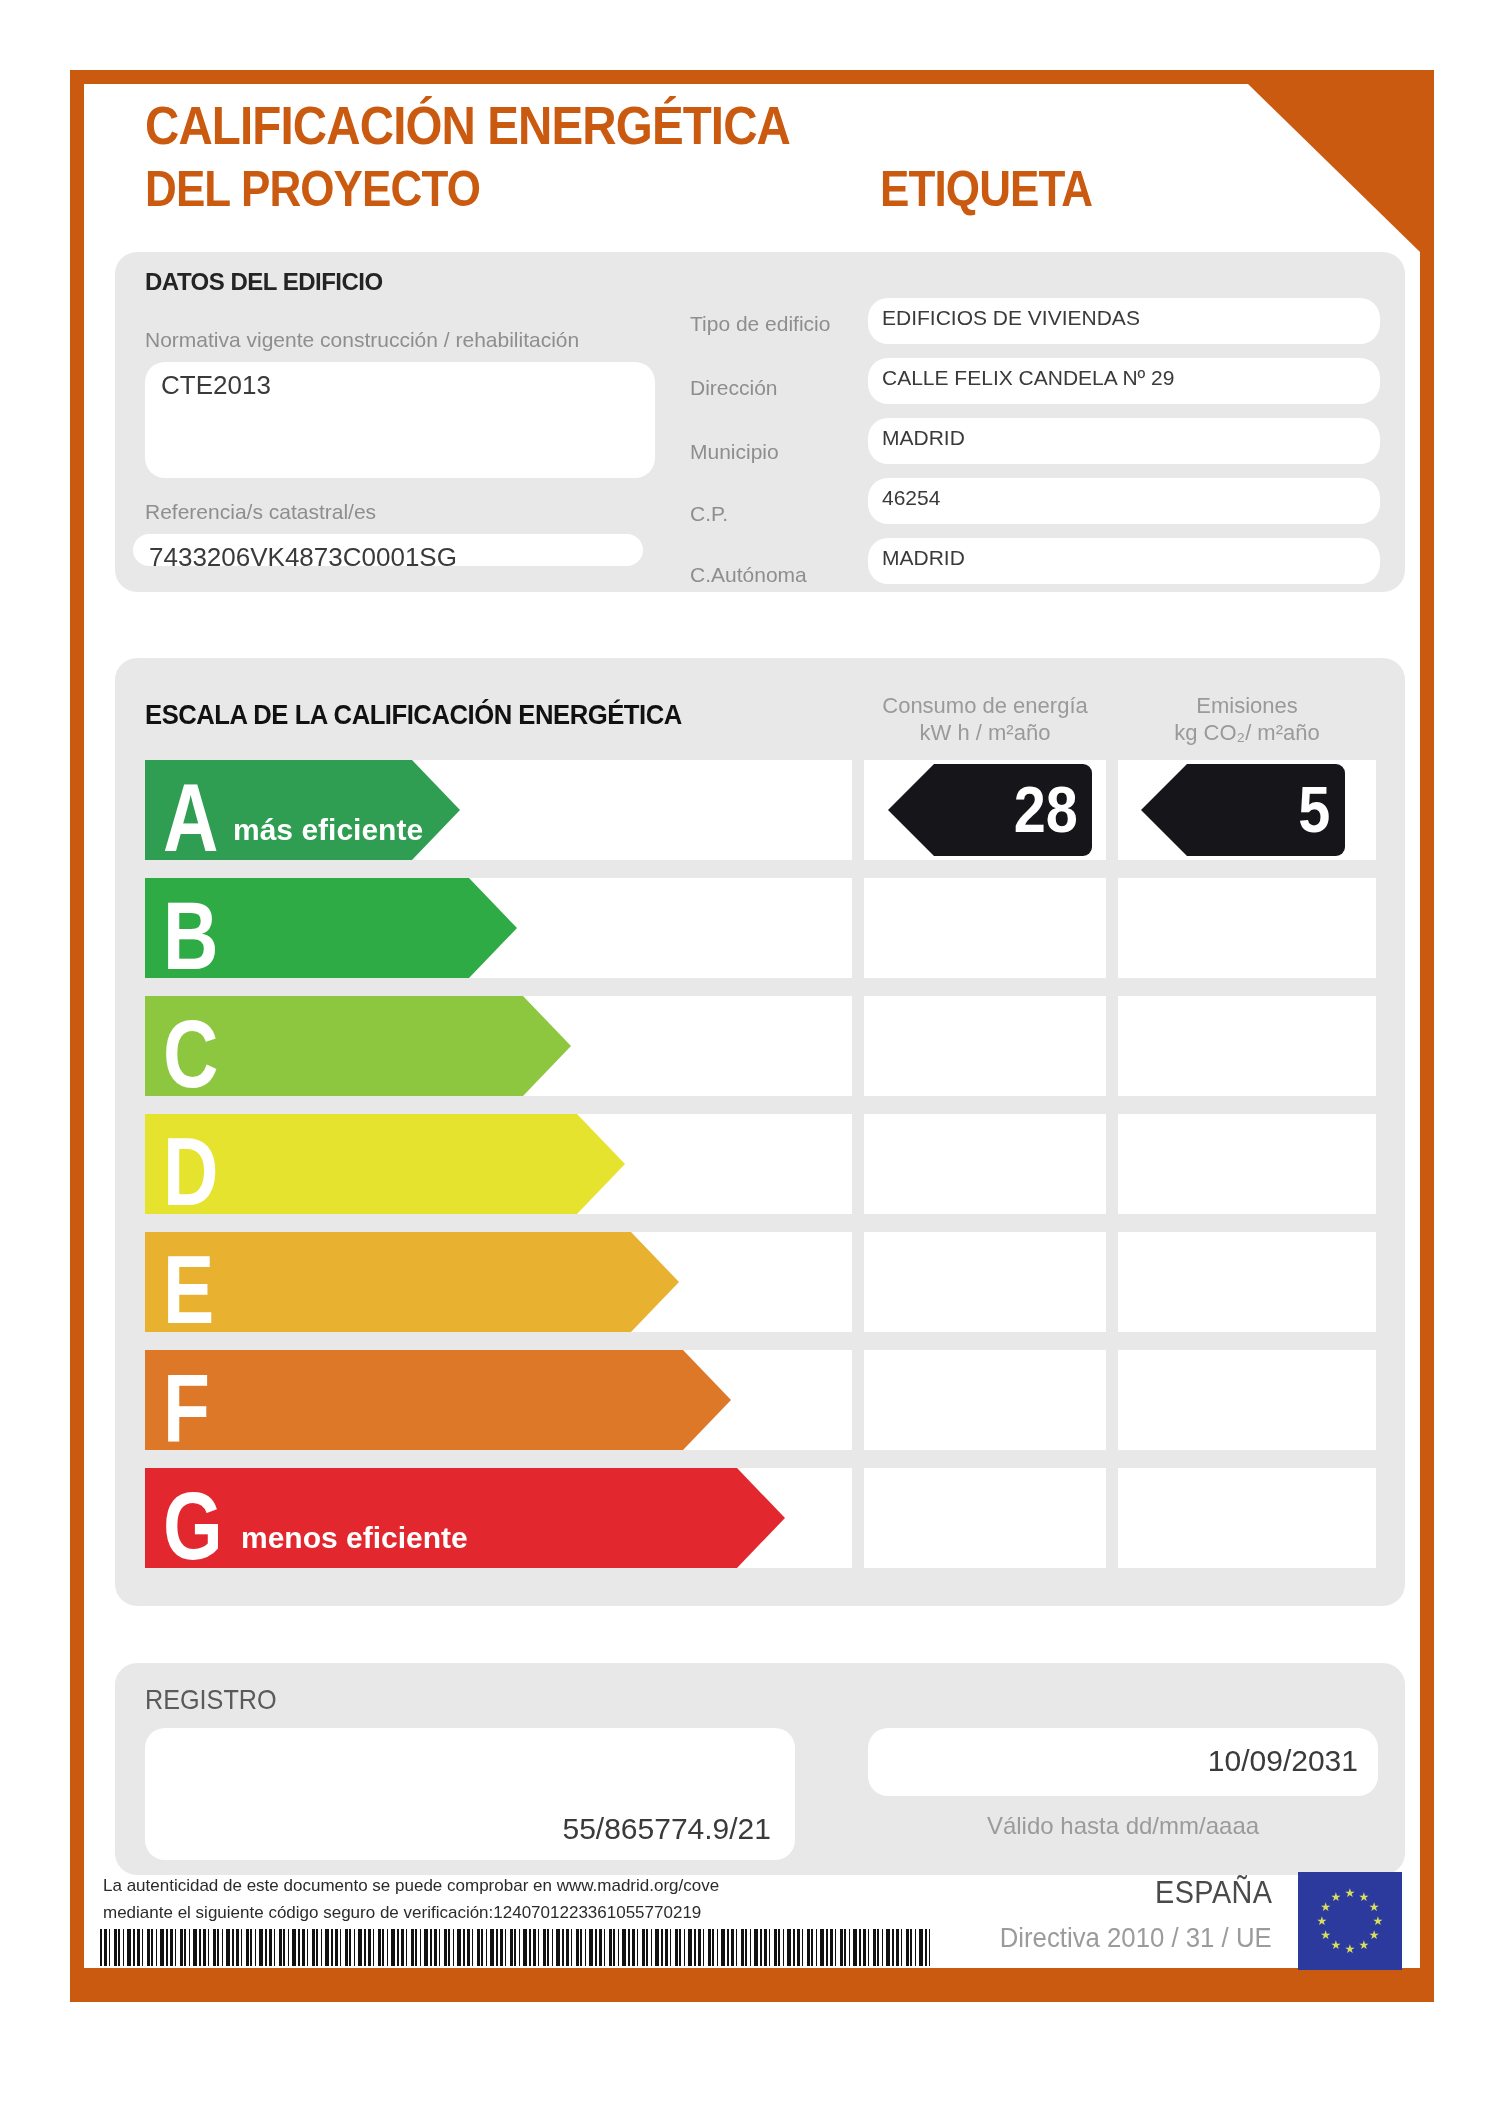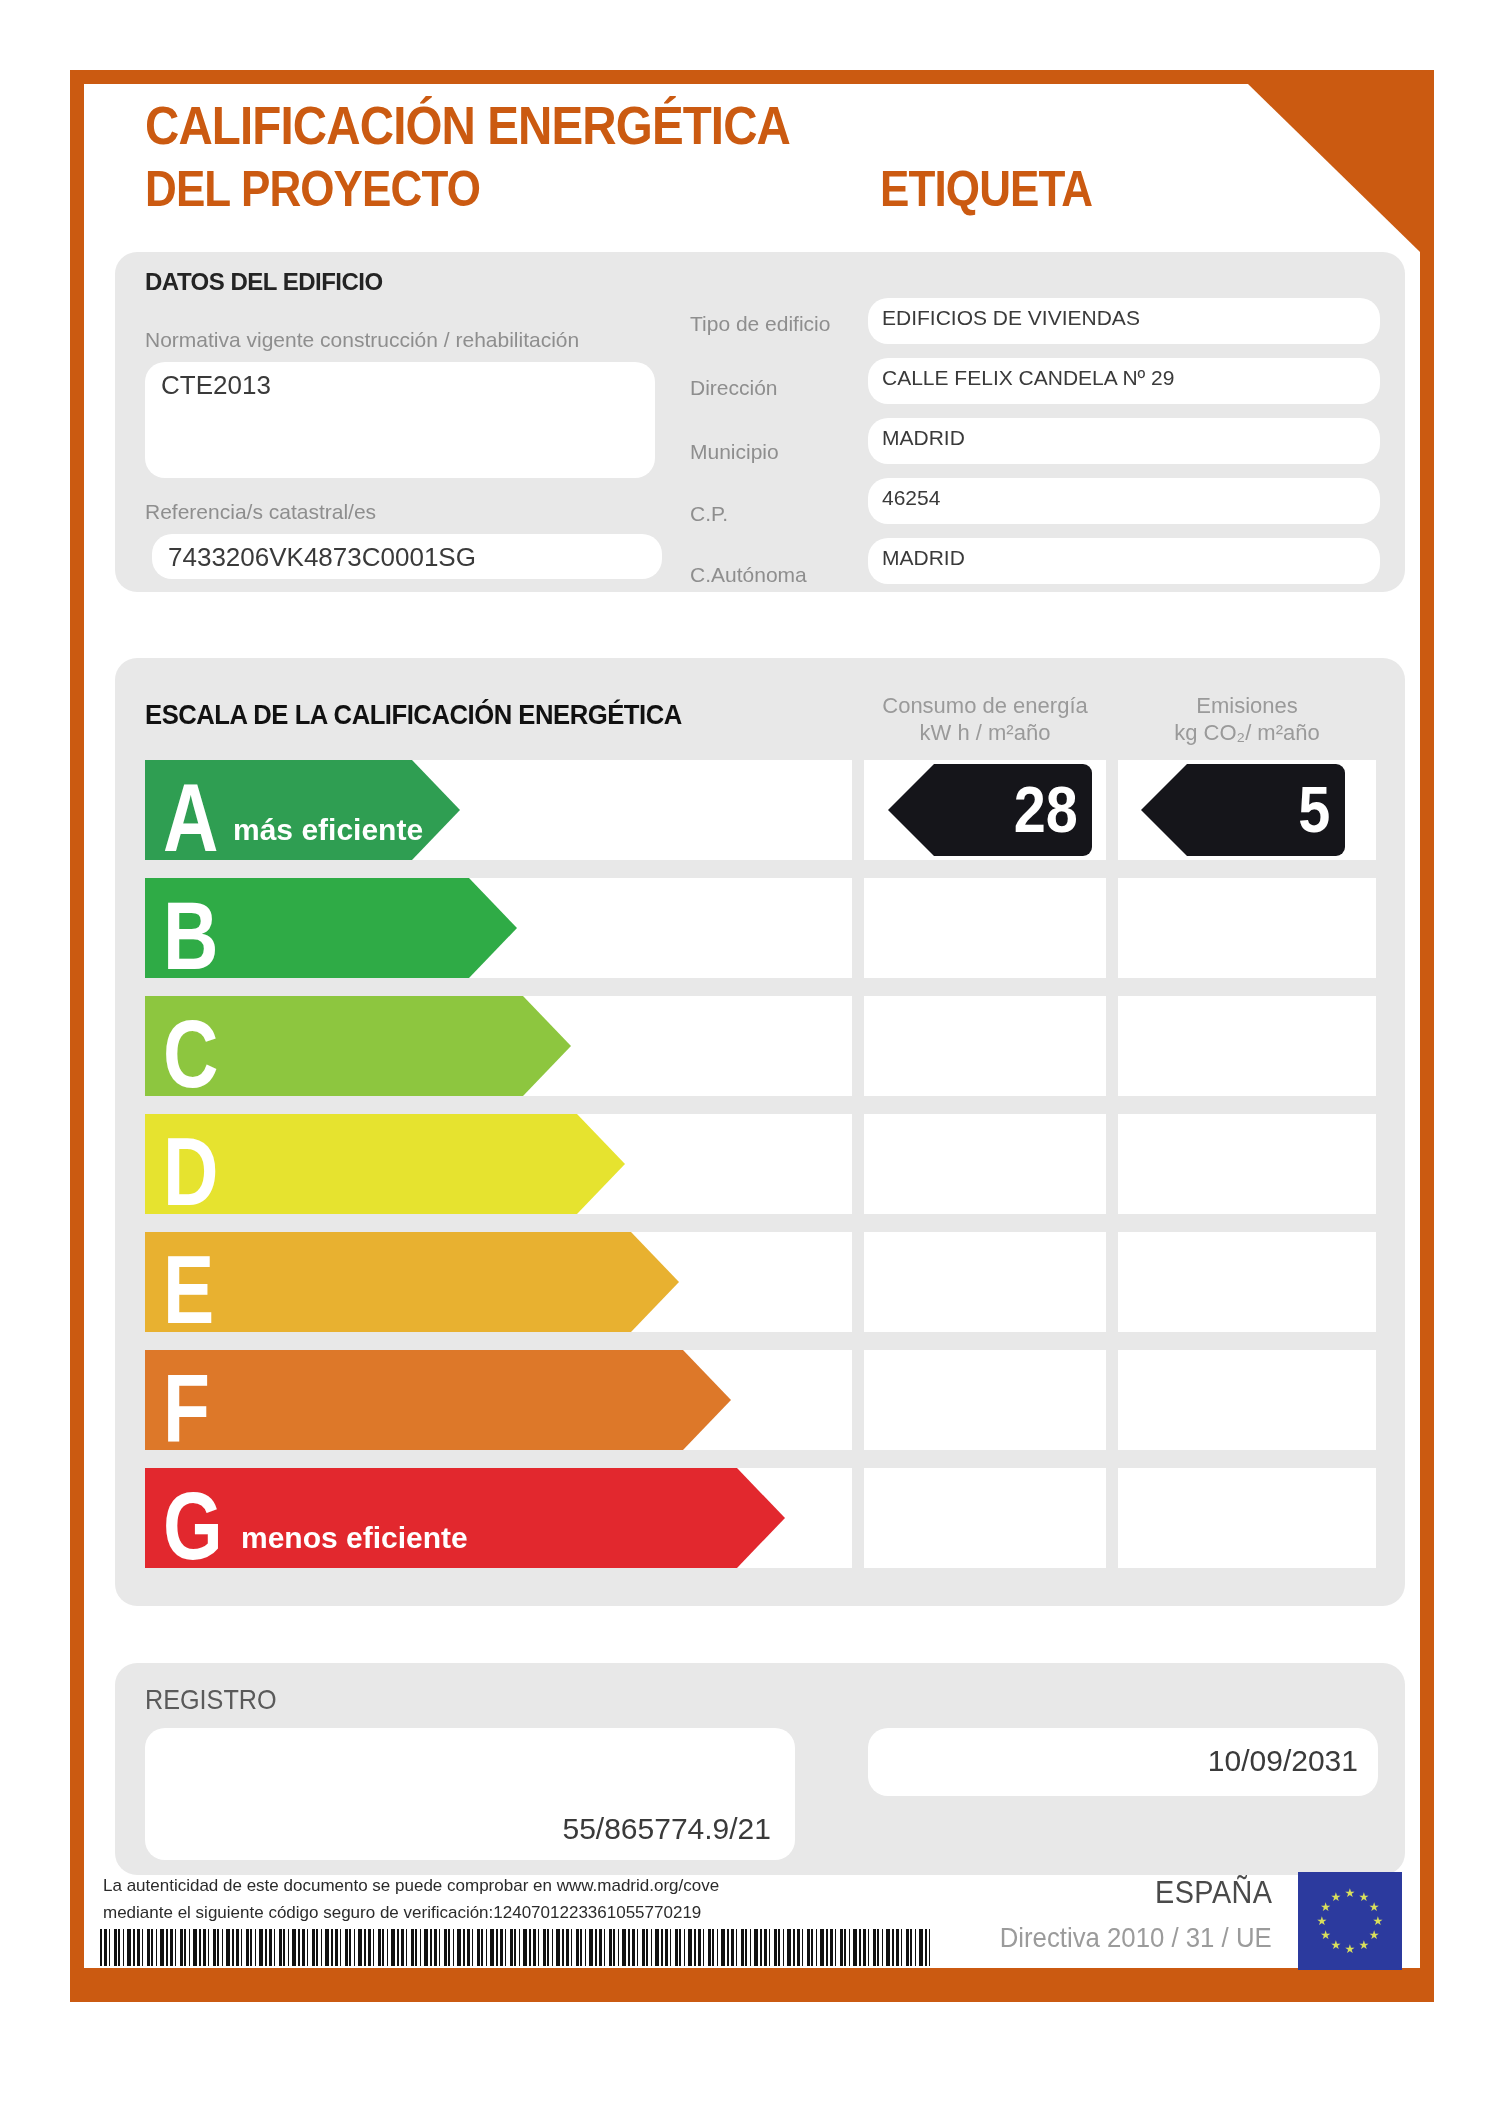--- a/index.html
+++ b/index.html
@@ -115,21 +115,21 @@
 
   <div class="panel panel-datos"></div>
   <div class="section-title" style="left:145px; top:268px;">DATOS DEL EDIFICIO</div>
 
   <div class="gray-label" style="left:145px; top:328px;">Normativa vigente construcción / rehabilitación</div>
   <div class="white-box" style="left:145px; top:362px; width:510px; height:116px;">
     <span class="box-text">CTE2013</span>
   </div>
 
   <div class="gray-label" style="left:145px; top:500px;">Referencia/s catastral/es</div>
-  <div class="white-box" style="left:152px; top:534px; width:510px; height:45px;">
+  <div class="white-box" style="left:133px; top:534px; width:510px; height:32px;">
     <span class="box-text">7433206VK4873C0001SG</span>
   </div>
 
   <div class="gray-label" style="left:690px; top:312px;">Tipo de edificio</div>
   <div class="gray-label" style="left:690px; top:376px;">Dirección</div>
   <div class="gray-label" style="left:690px; top:440px;">Municipio</div>
   <div class="gray-label" style="left:690px; top:502px;">C.P.</div>
   <div class="gray-label" style="left:690px; top:563px;">C.Autónoma</div>
 
   <div class="white-box" style="left:868px; top:298px; width:512px; height:46px;">
@@ -239,20 +239,21 @@
   <div class="panel panel-registro"></div>
   <div class="registro-title">
     <span class="t-condensed" style="transform:scaleX(0.9);">REGISTRO</span>
   </div>
   <div class="white-box reg-box-left">
     <span class="reg-num">55/865774.9/21</span>
   </div>
   <div class="white-box reg-box-right">
     <span class="reg-date">10/09/2031</span>
   </div>
+  <div class="valido">Válido hasta dd/mm/aaaa</div>
 
   <div class="auth-line auth-1">La autenticidad de este documento se puede comprobar en www.madrid.org/cove</div>
   <div class="auth-line auth-2">mediante el siguiente código seguro de verificación:1240701223361055770219</div>
   <div class="barcode"></div>
 
   <div class="espana">
     <span class="t-condensed" style="transform:scaleX(0.9); transform-origin:right top;">ESPAÑA</span>
   </div>
   <div class="directiva">
     <span class="t-condensed" style="transform:scaleX(0.92); transform-origin:right top;">Directiva 2010 / 31 / UE</span>

